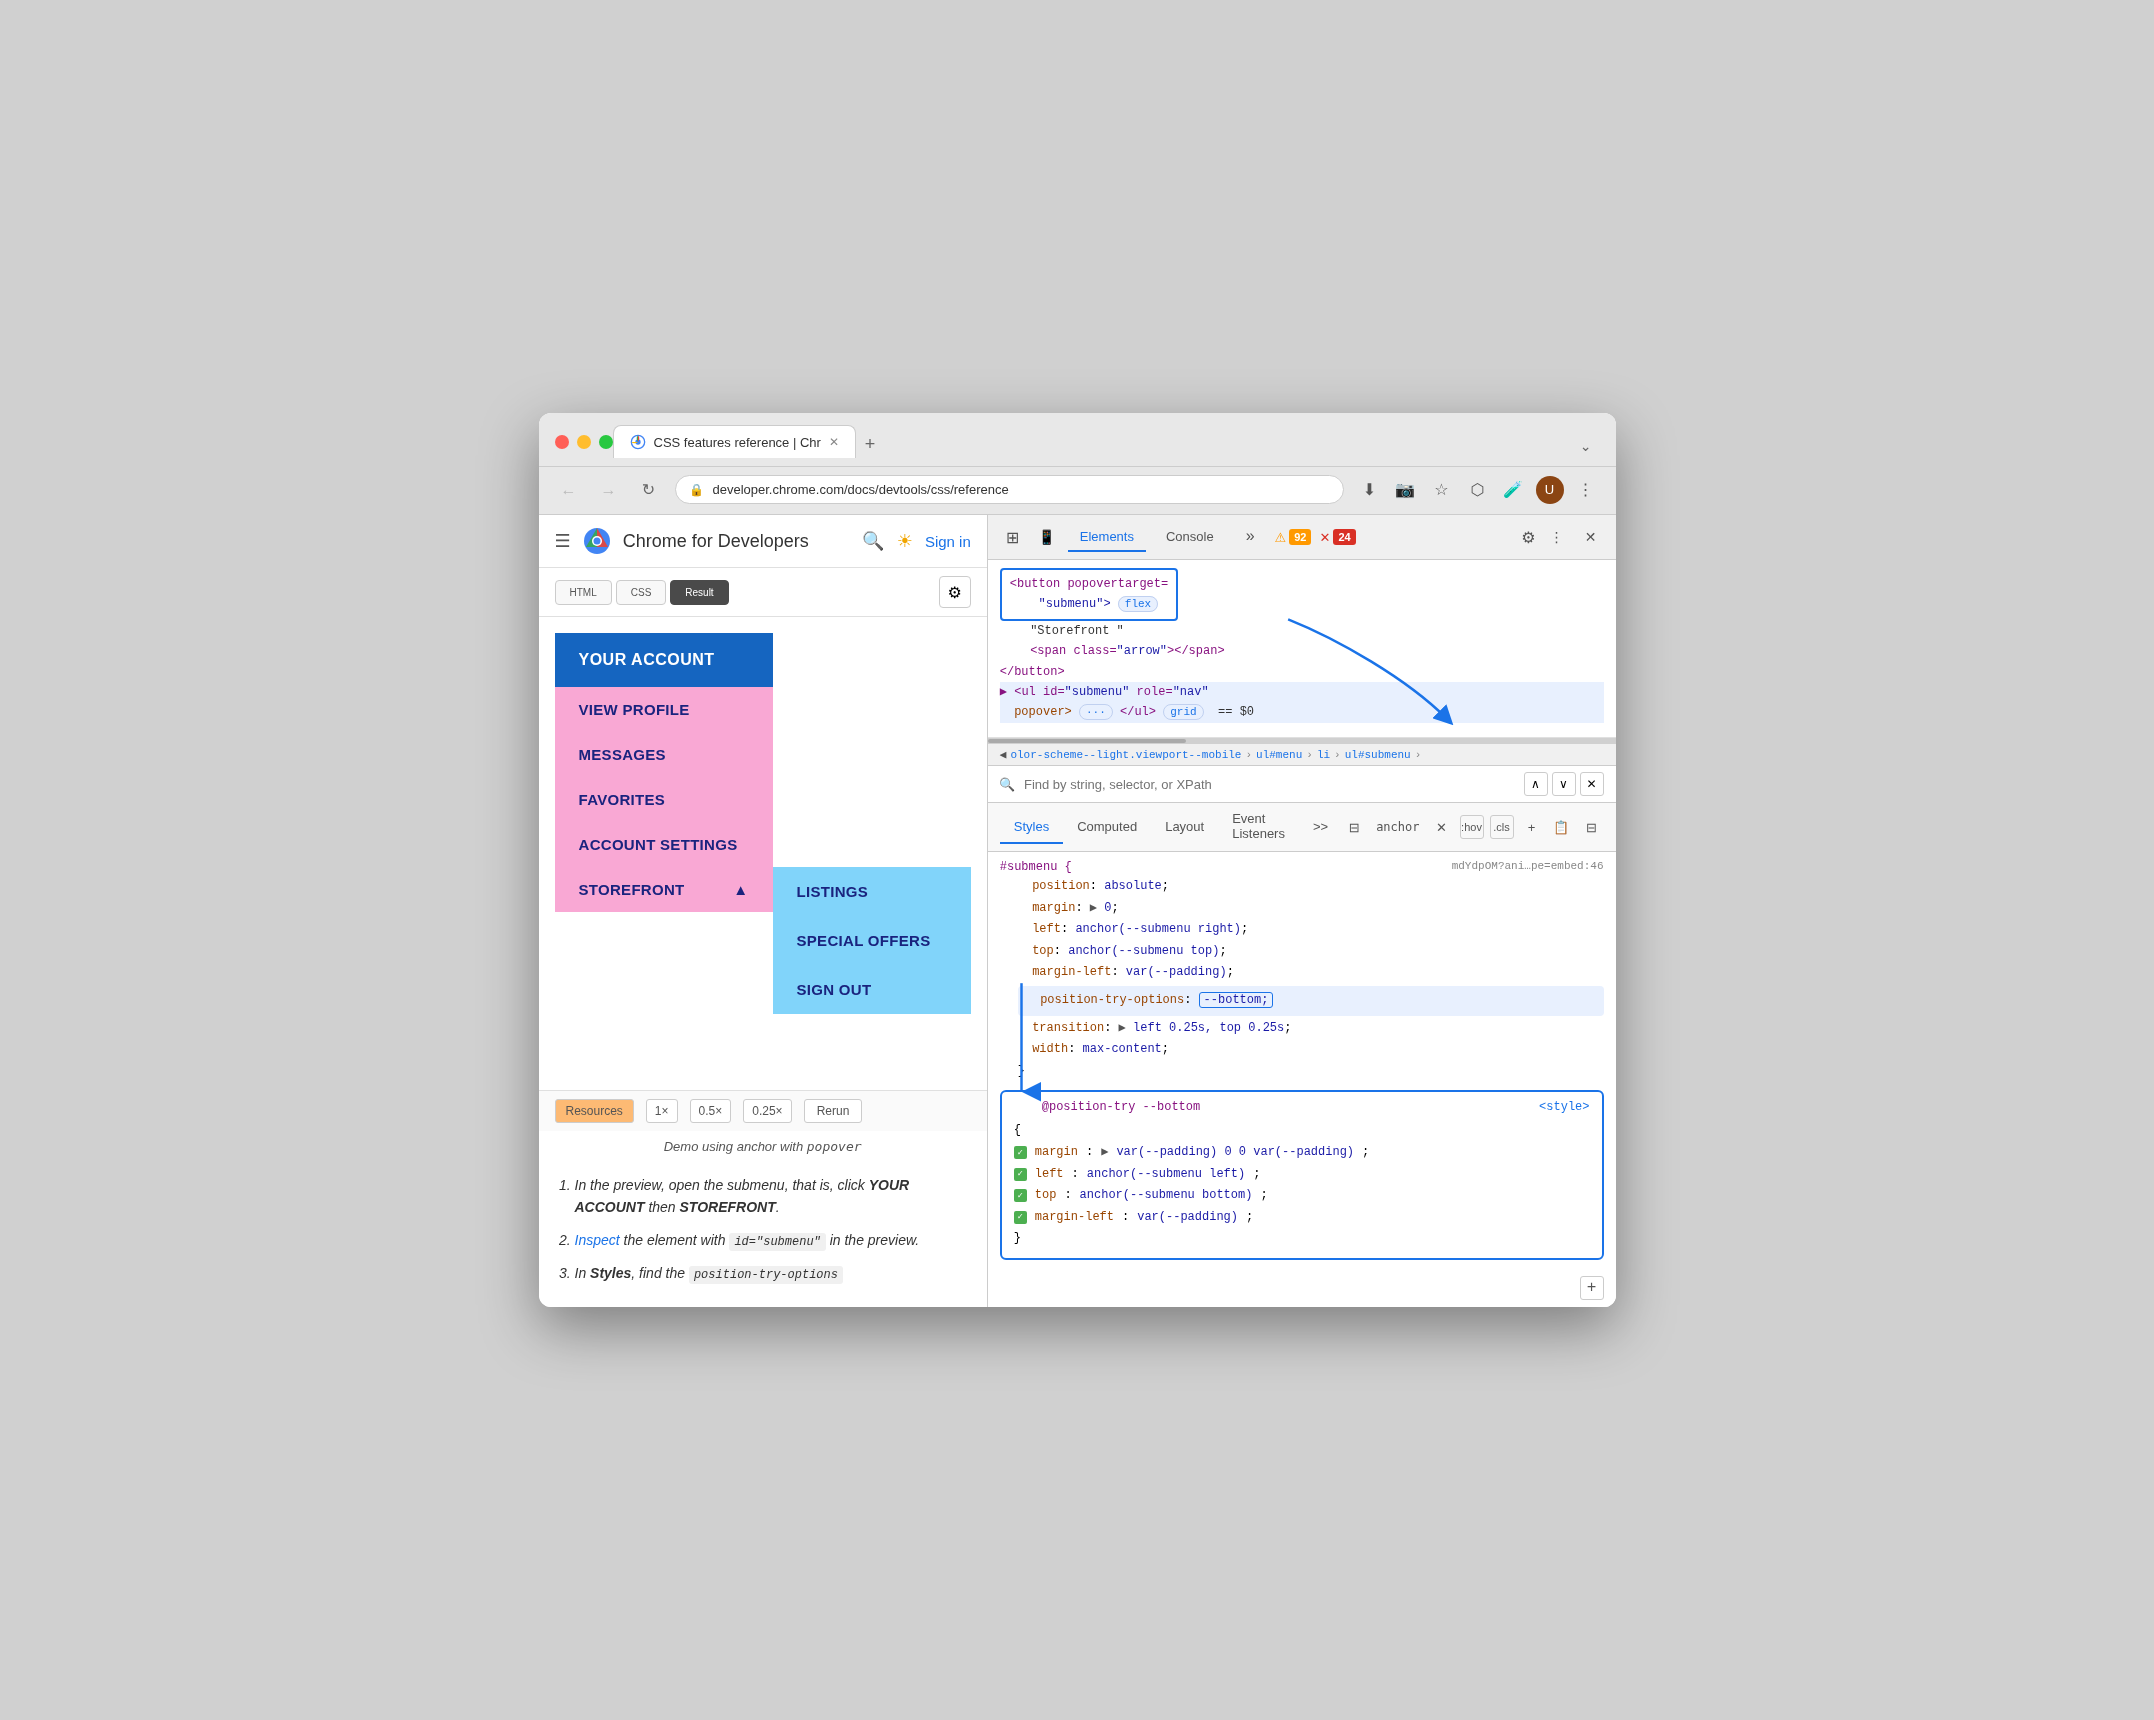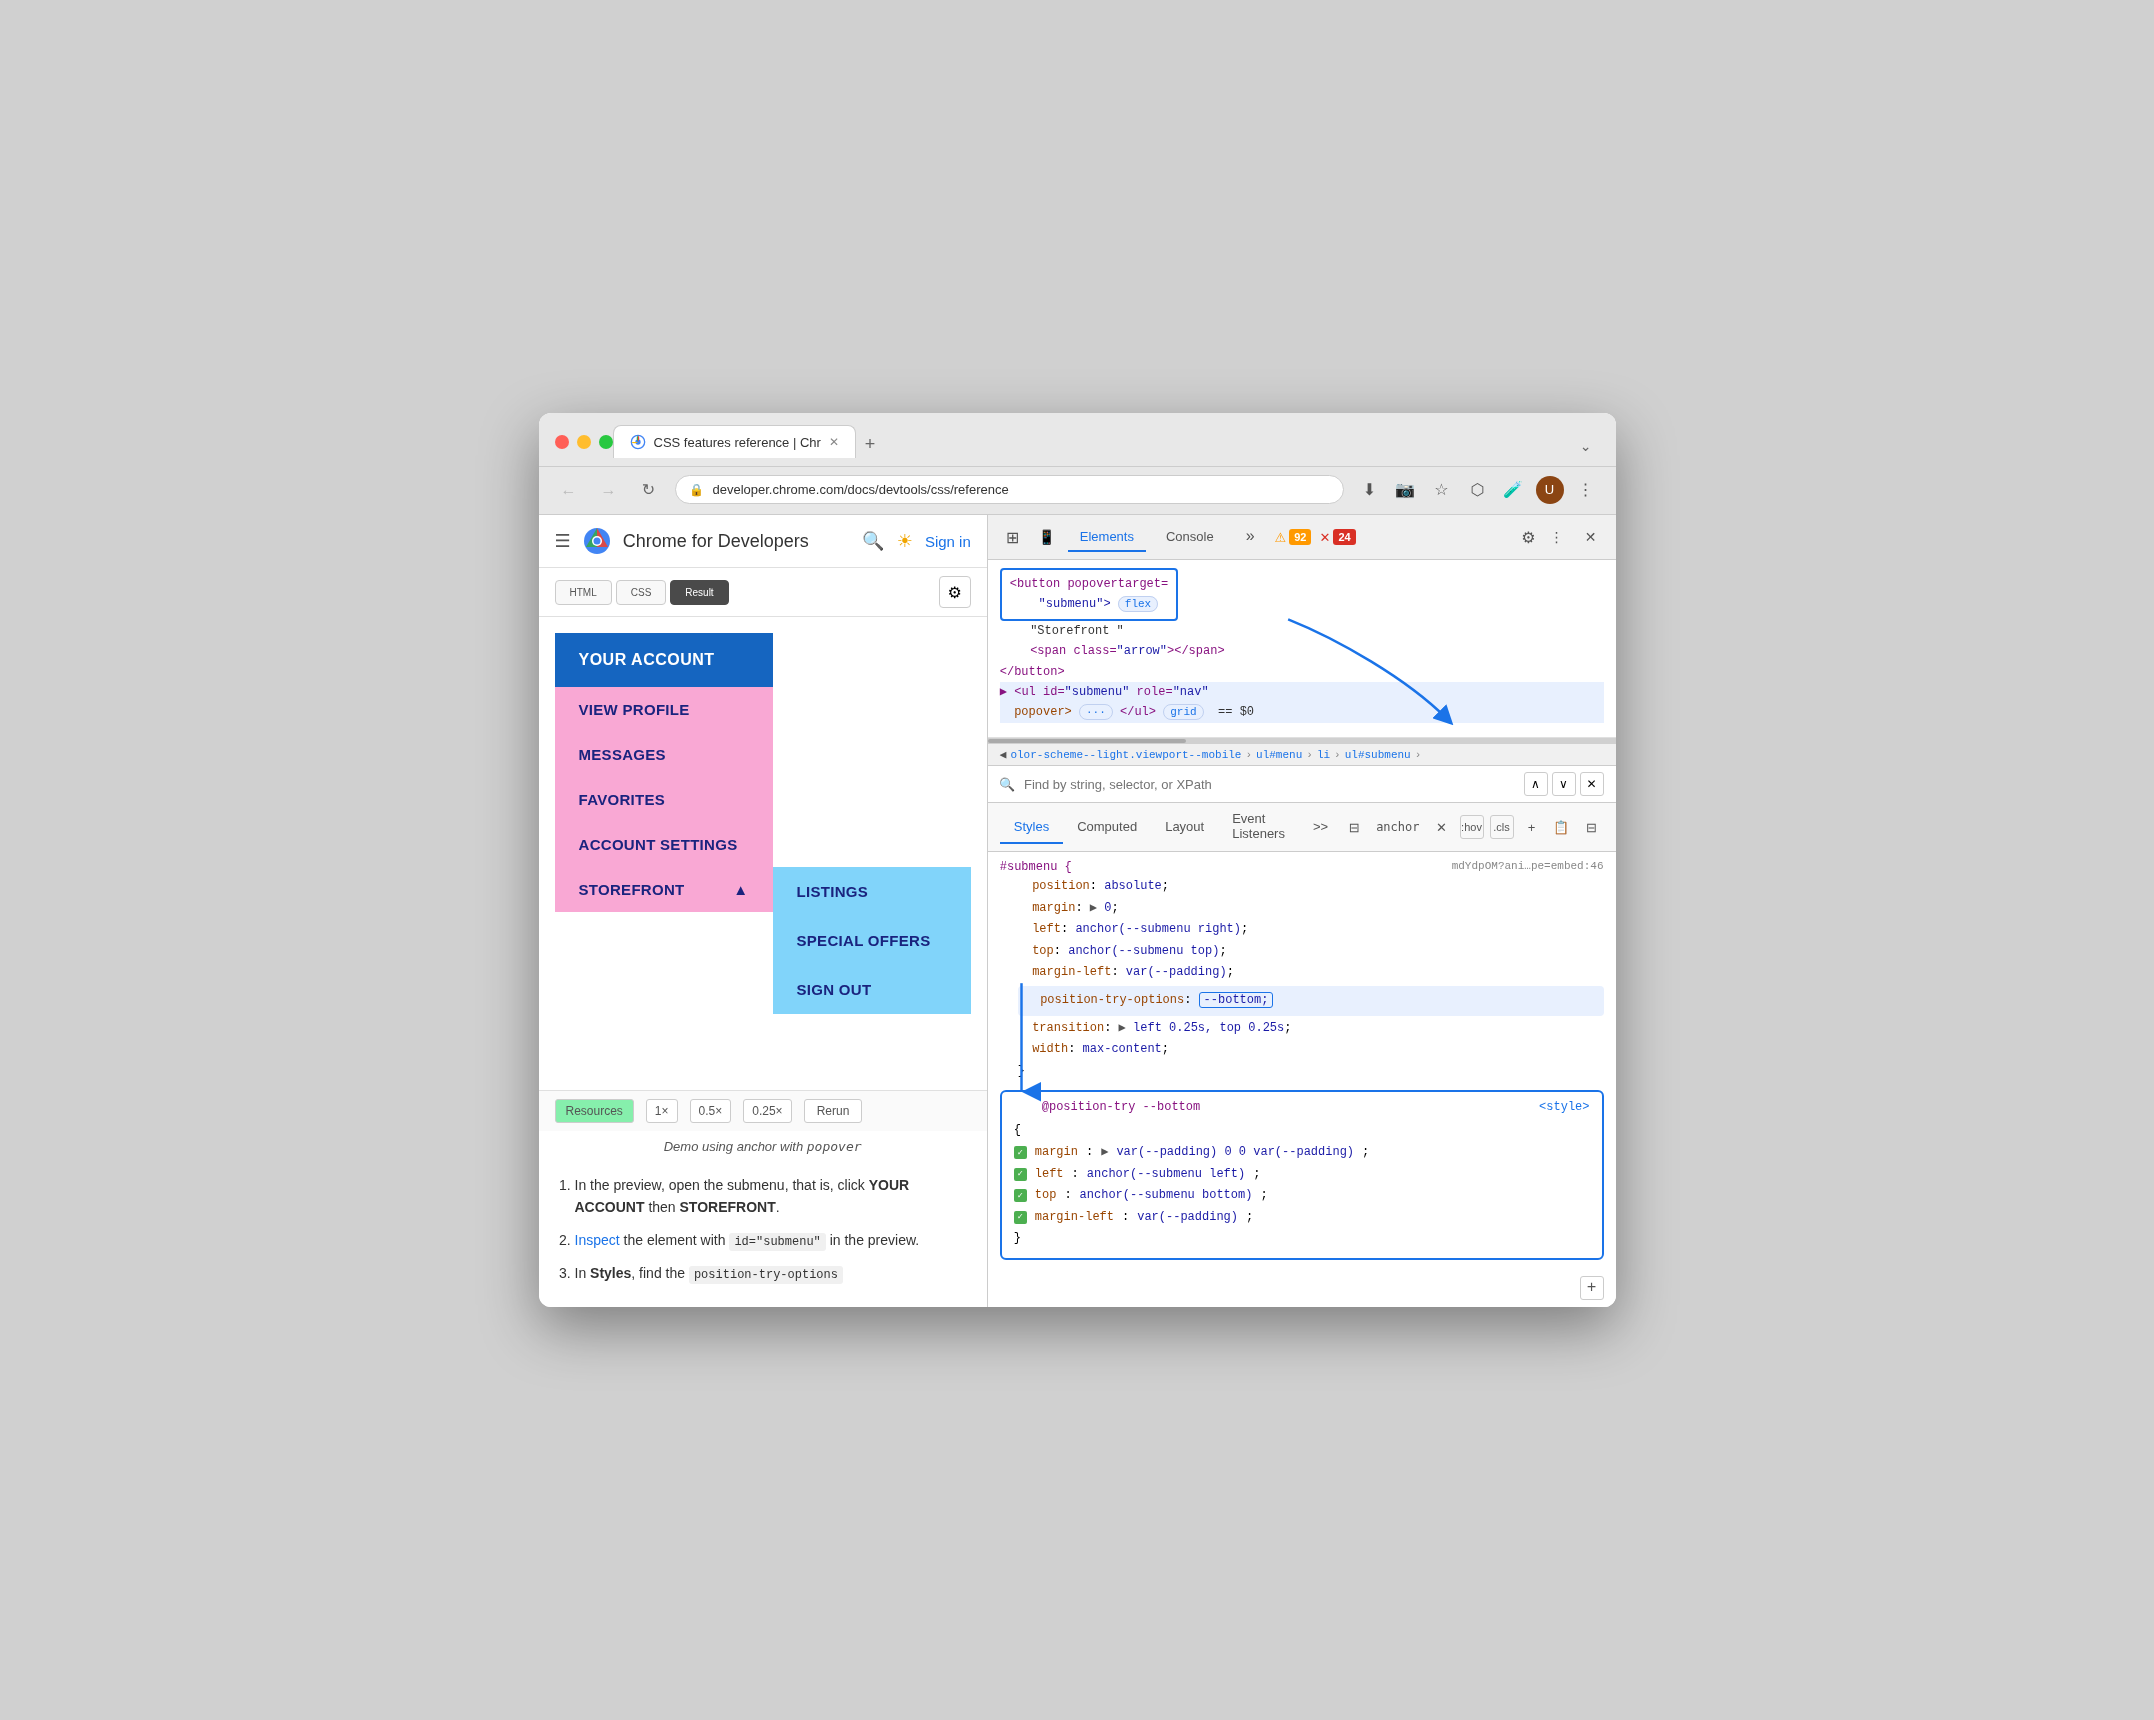--- a/index.html
+++ b/index.html
@@ -337,40 +337,41 @@
       border: 1px solid #ccc;
       background: white;
       border-radius: 3px;
       cursor: pointer;
       font-size: 12px;
     }
 
     .demo-resources {
       padding: 4px 10px;
       border: 1px solid #ccc;
-      background: #86efac;
+      background: #fdba74;
       border-radius: 3px;
       font-size: 12px;
     }
 
     
     .demo-caption {
       text-align: center;
       font-style: italic;
       color: #555;
       font-size: 13px;
       padding: 8px 16px;
     }
 
     
     .instructions {
       padding: 12px 16px;
       font-size: 14px;
       color: #333;
       line-height: 1.6;
+      font-style: italic;
     }
 
     .instructions ol {
       padding-left: 20px;
     }
 
     .instructions li {
       margin-bottom: 10px;
     }
 

